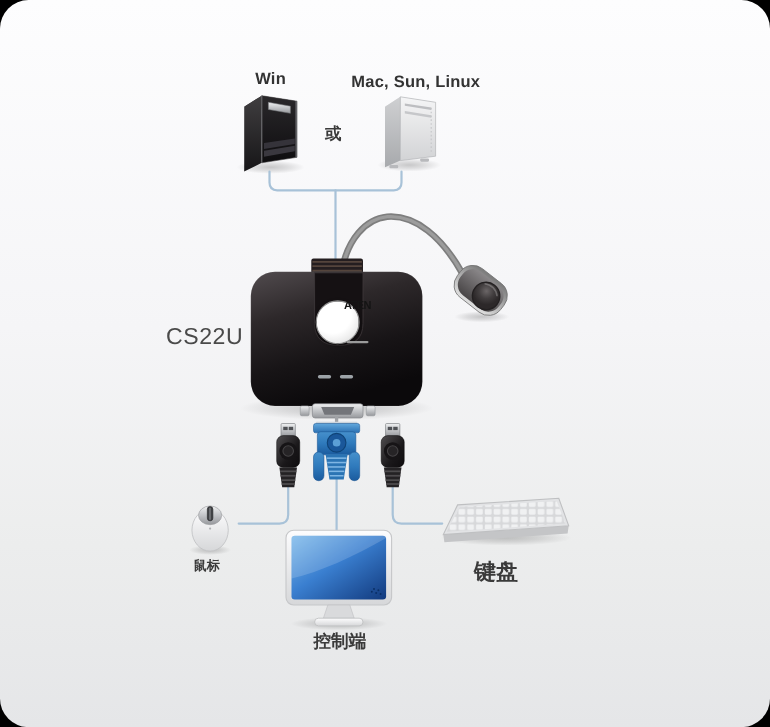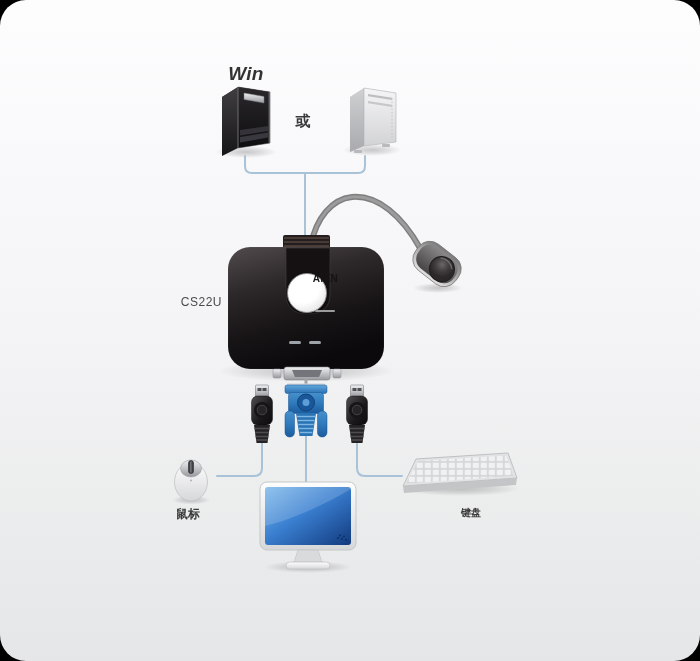--- a/index.html
+++ b/index.html
@@ -3,32 +3,32 @@
 <meta charset="utf-8">
 <style>
   html,body { margin:0; padding:0; background:#000; }
   .stage { position:relative; width:700px; height:661px; background:#000; overflow:hidden;
            font-family:"Liberation Sans", sans-serif; }
   .canvas { position:absolute; inset:0; border-radius:26px; overflow:hidden;
             background:linear-gradient(180deg,#fdfdfe 0%,#f5f5f7 45%,#eceded 75%,#e5e6e8 100%); }
   svg.art { position:absolute; left:0; top:0; width:700px; height:661px; }
 
   .lbl { position:absolute; color:#333; text-align:center; white-space:nowrap; }
-  .lbl-en { font-size:19px; font-weight:600; letter-spacing:0.2px;font-style:italic; }
+  .lbl-en { font-size:15px; font-weight:600; letter-spacing:0.2px; }
   .lbl-cn { font-size:12px; font-weight:700; color:#3a3a3a; }
 
   #lbl-win      { left:206px; top:63px;  width:80px; }
   #lbl-mac      { left:318px; top:66px;  width:120px; }
   #lbl-or       { left:288px; top:112px; width:30px; font-size:15px; }
-  #lbl-model    { left:150px; top:295px; width:72px; text-align:right;
-                  font-size:12px; font-weight:400; color:#4a4a4a; letter-spacing:0.5px; }
+  #lbl-model    { left:150px; top:295px; width:72px; text-align:center;
+                  font-size:21px; font-weight:400; color:#4a4a4a; letter-spacing:0.5px; }
   #lbl-remote   { left:402px; top:290px; width:104px; font-size:14px; }
   #lbl-mouse    { left:158px; top:506px; width:60px; }
   #lbl-console  { left:259px; top:573px; width:100px; font-size:16px; }
-  #lbl-keyboard { left:421px; top:506px; width:60px; font-size:10px;text-align:right; }
+  #lbl-keyboard { left:421px; top:506px; width:60px; font-size:20px; }
 
   .aten-badge { position:absolute; left:287px; top:273px; width:40px; height:40px;
                 border-radius:50%; border:1px solid #8e8e8e; box-sizing:border-box;
                 background:radial-gradient(circle at 38% 32%, #ffffff 48%, #ececec 72%, #c4c4c4 100%);
                 box-shadow:0 1px 3px rgba(0,0,0,0.55);
                 display:flex; flex-direction:column; align-items:center; justify-content:space-between;padding-left:36px; }
   .aten-text { font-size:10px; font-weight:900; color:#141414; letter-spacing:-0.5px;
                transform:scaleY(1.05); line-height:1; }
   .aten-tagline { width:20px; height:2px; background:#9b9b9b; border-radius:1px; margin-top:2px; }
 
@@ -278,19 +278,21 @@
 
   <div class="aten-badge">
     <span class="aten-text">ATEN</span>
     <span class="aten-tagline"></span>
   </div>
 
   <div class="led" id="led1"></div>
   <div class="led" id="led2"></div>
 
   <div class="lbl lbl-en" id="lbl-win">Win</div>
+  <div class="lbl lbl-en" id="lbl-mac">Mac, Sun, Linux</div>
   <div class="lbl lbl-cn" id="lbl-or">或</div>
   <div class="lbl" id="lbl-model">CS22U</div>
   <div class="lbl lbl-cn" id="lbl-mouse">鼠标</div>
+  <div class="lbl lbl-cn" id="lbl-console">控制端</div>
   <div class="lbl lbl-cn" id="lbl-keyboard">键盘</div>
 
  </div>
 </div>
 
 </body></html>

